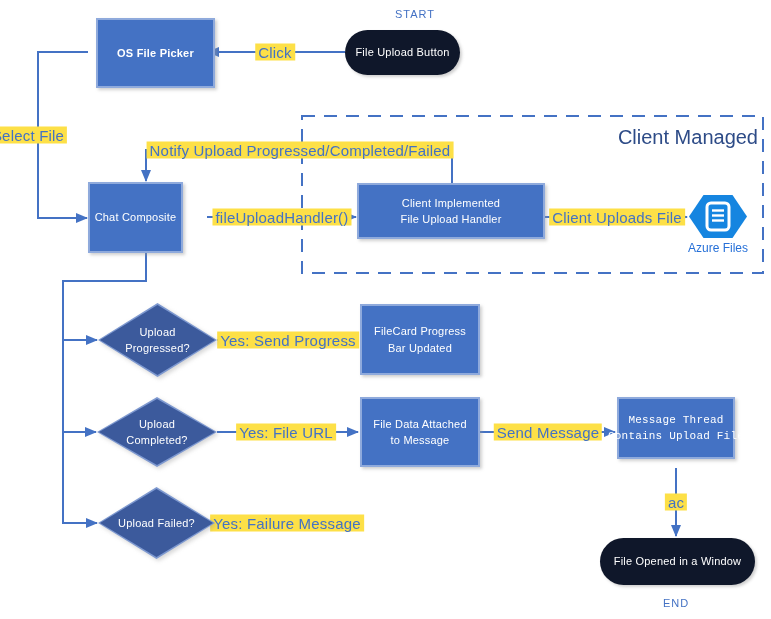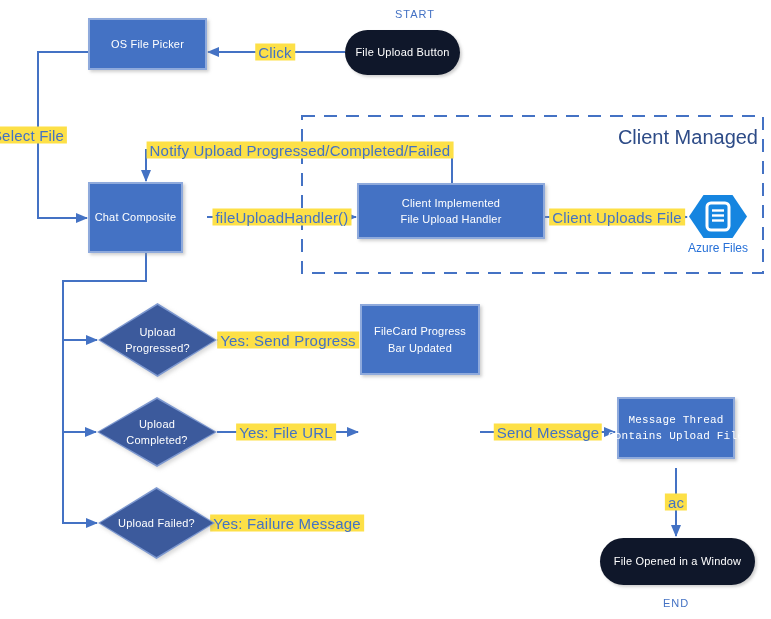--- a/index.html
+++ b/index.html
@@ -96,21 +96,21 @@
   <span class="elabel" style="left:287px;top:523px;">Yes: Failure Message</span>
   <span class="elabel" style="left:548px;top:432px;">Send Message</span>
   <span class="elabel" style="left:676px;top:502px;">ac</span>
 
   <span class="terminal-label" style="left:415px;top:14px;">START</span>
   <span class="terminal-label" style="left:676px;top:603px;">END</span>
   <div class="region-title">Client Managed</div>
 
   <div class="node terminator" style="left:345px;top:30px;width:115px;height:45px;">File Upload Button</div>
 
-  <div class="node process" style="left:88px;top:18px;width:119px;height:52px;">OS File Picker</div>
+  <div class="node process" style="left:96px;top:18px;width:119px;height:70px;font-weight:bold;">OS File Picker</div>
 
   <div class="node process" style="left:88px;top:182px;width:95px;height:71px;">Chat Composite</div>
 
   <div class="node process" style="left:357px;top:183px;width:188px;height:56px;">Client Implemented
 File Upload Handler</div>
 
   <div class="decision" style="left:98px;top:303px;width:119px;height:74px;">
     <div class="decision-fill"></div>
     <div class="decision-label">Upload
 Progressed?</div>
@@ -123,20 +123,22 @@
   </div>
 
   <div class="decision" style="left:98px;top:487px;width:117px;height:72px;">
     <div class="decision-fill"></div>
     <div class="decision-label">Upload Failed?</div>
   </div>
 
   <div class="node process" style="left:360px;top:304px;width:120px;height:71px;">FileCard Progress
 Bar Updated</div>
 
+  <div class="node process" style="left:360px;top:397px;width:120px;height:70px;">File Data Attached
+to Message</div>
 
 
   <div class="node process" style="left:617px;top:397px;width:118px;height:62px;font-family:Liberation Mono, monospace;">Message Thread
 Contains Upload File</div>
 
   <div class="node terminator" style="left:600px;top:538px;width:155px;height:47px;">File Opened in a Window</div>
 
   <svg class="azure-icon" width="58" height="43">
     <polygon points="0,21.5 14.5,0 43.5,0 58,21.5 43.5,43 14.5,43" fill="#1585E0"></polygon>
     <g>

